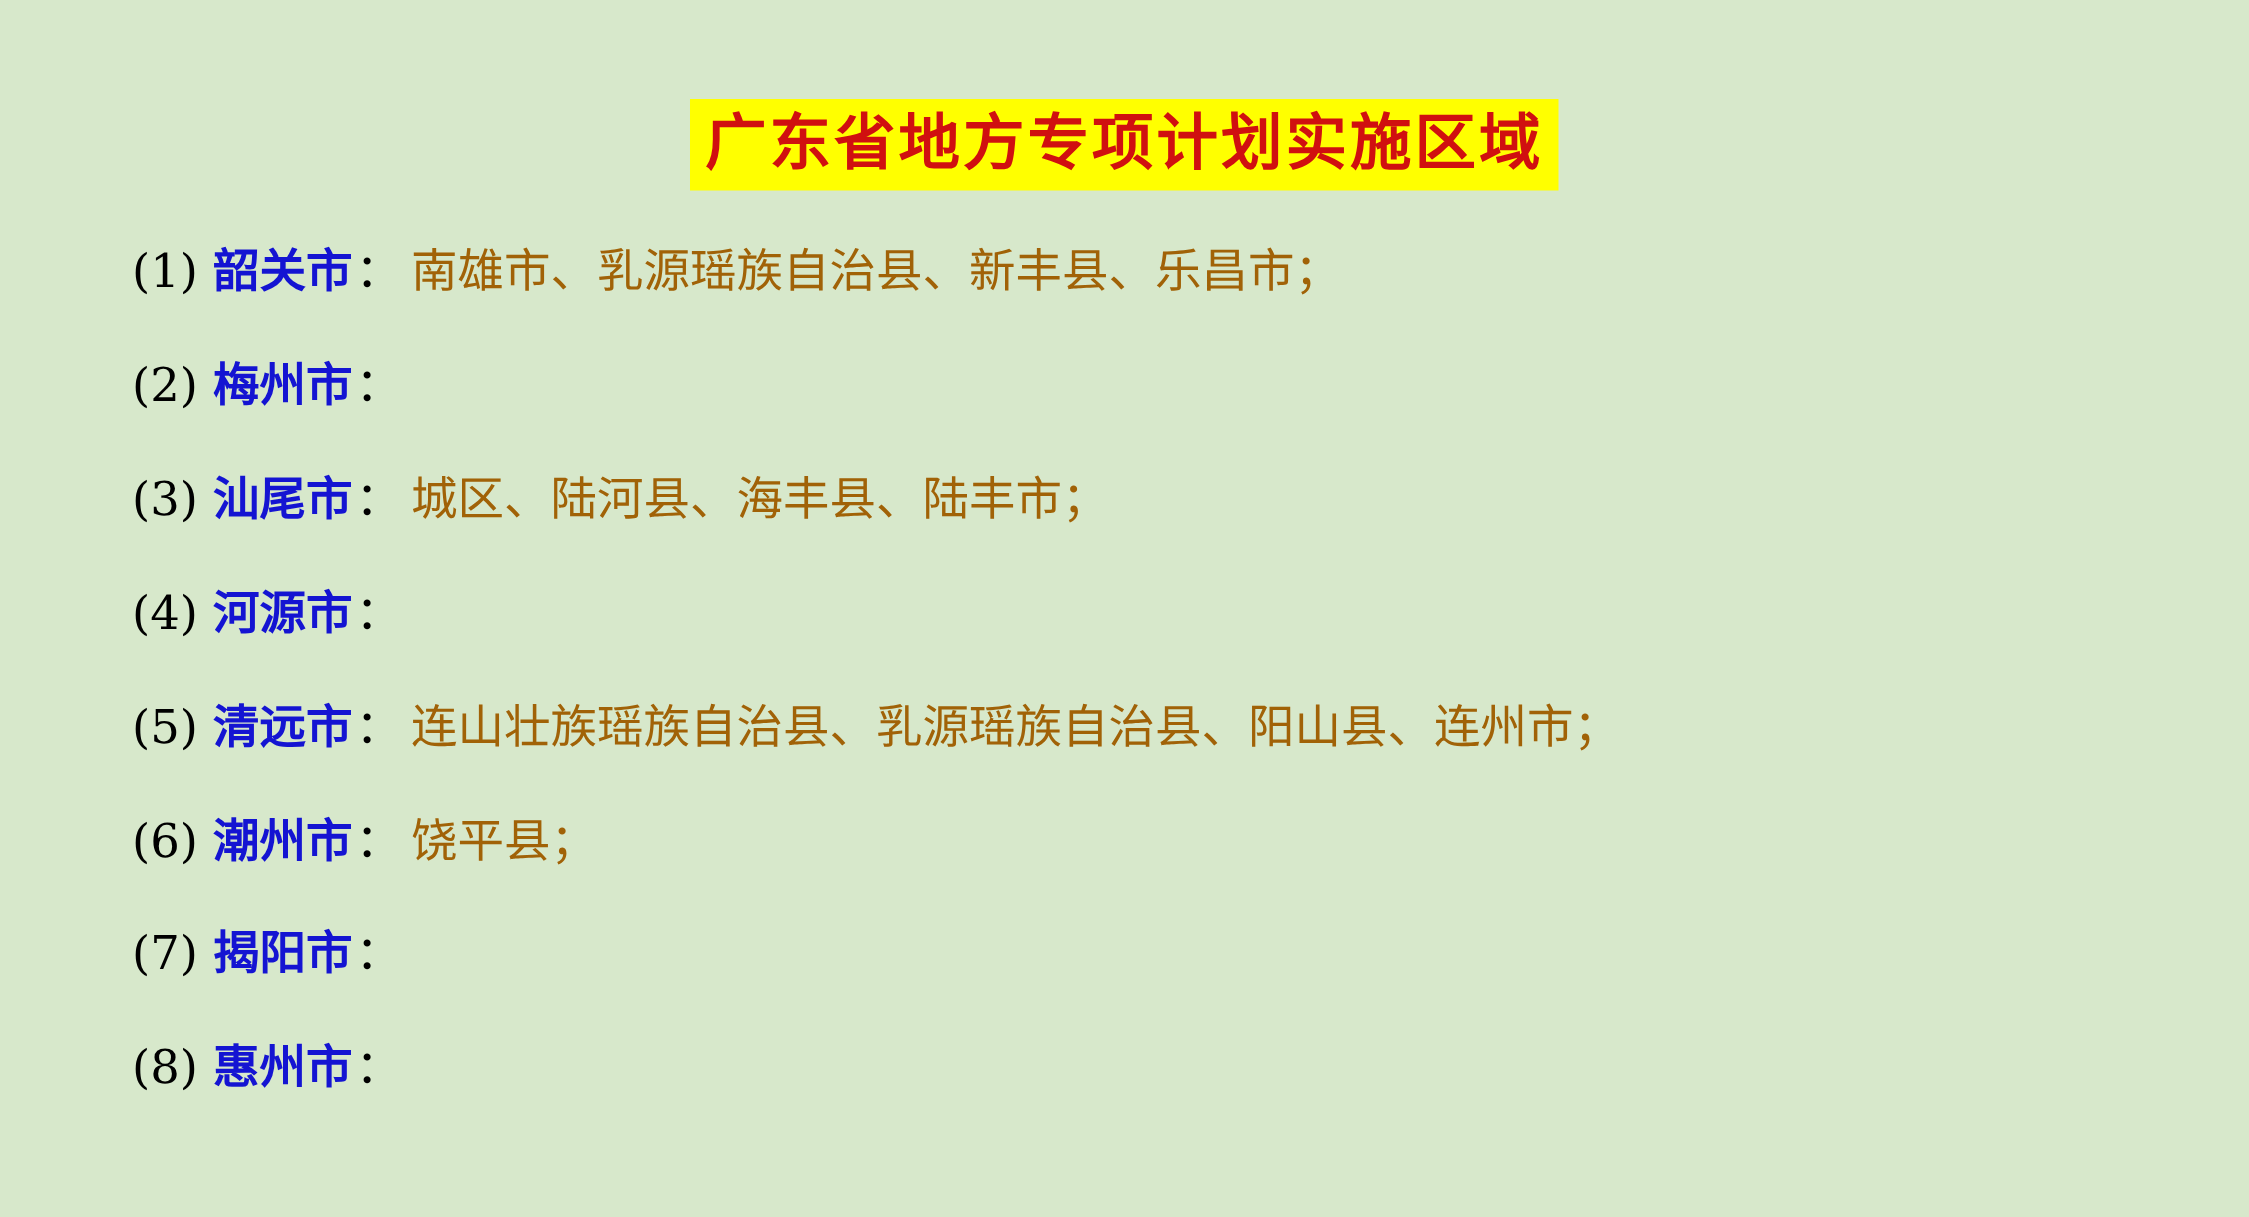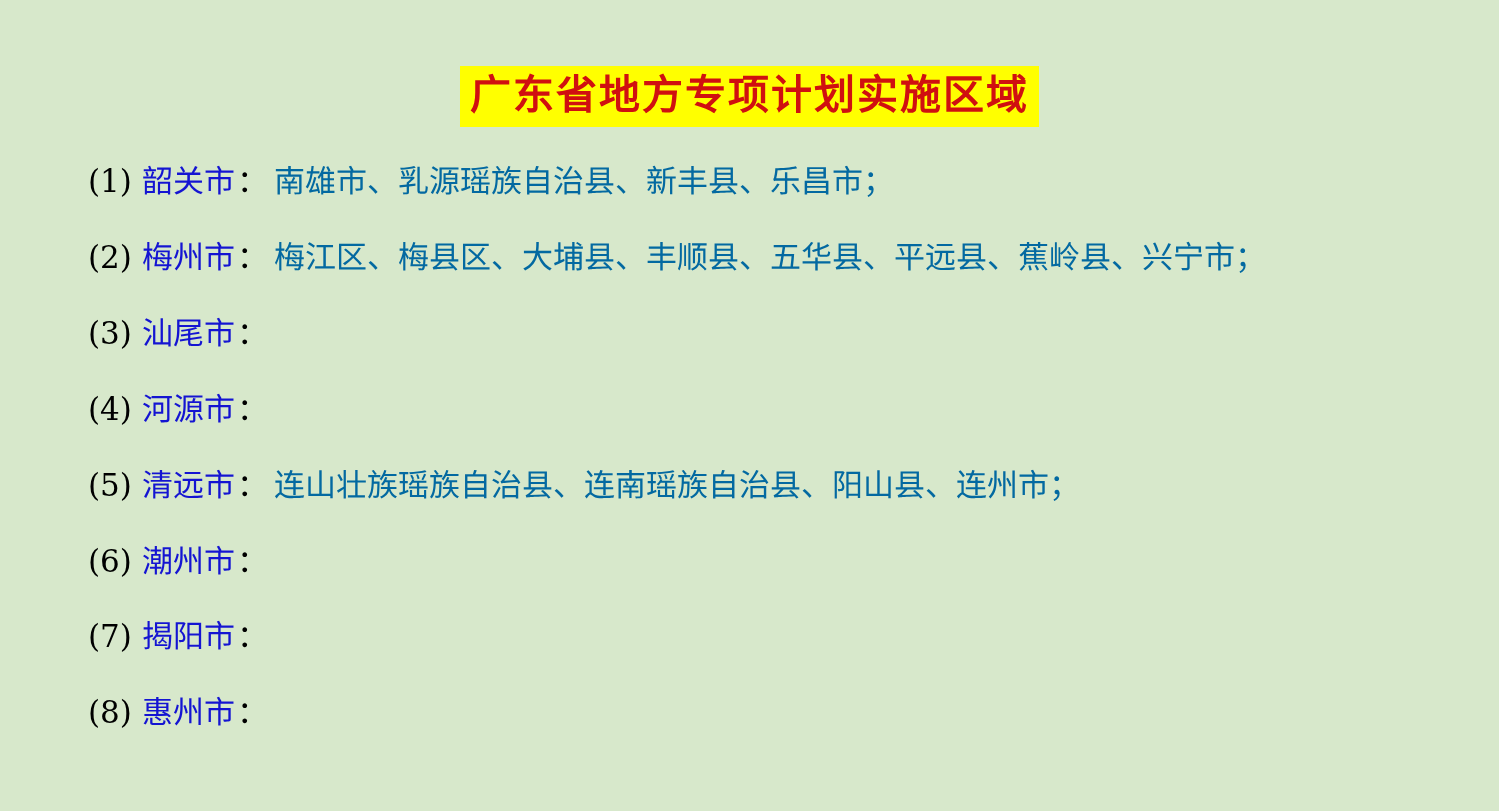--- a/index.html
+++ b/index.html
@@ -51,29 +51,29 @@
     padding: 0 0 0 88px;
     margin-bottom: 34px;
     white-space: nowrap;
   }
   .row .num {
     color: #000000;
     margin-right: 10px;
   }
   .row .city {
     color: #1414d2;
-    font-weight: normal;
+    font-weight: bold;
     margin-right: 2px;
   }
   .row .colon {
     color: #000000;
     margin-right: 6px;
   }
   .row .areas {
-    color: #0369a1;
+    color: #a16207;
   }
 </style>
 </head>
 <body>
 
 <div class="page">
 
   <div class="title-row">
     <span class="title">广东省地方专项计划实施区域</span>
   </div>
@@ -84,46 +84,47 @@
       <span class="num">(1)</span>
       <span class="city">韶关市</span>
       <span class="colon">：</span>
       <span class="areas">南雄市、乳源瑶族自治县、新丰县、乐昌市；</span>
     </li>
 
     <li class="row">
       <span class="num">(2)</span>
       <span class="city">梅州市</span>
       <span class="colon">：</span>
-      <span class="areas">梅江区、梅县区、大埔县、丰顺县、五华县、平远县、蕉岭县、兴宁市；</span>
     </li>
 
     <li class="row">
       <span class="num">(3)</span>
       <span class="city">汕尾市</span>
       <span class="colon">：</span>
+      <span class="areas">城区、陆河县、海丰县、陆丰市；</span>
     </li>
 
     <li class="row">
       <span class="num">(4)</span>
       <span class="city">河源市</span>
       <span class="colon">：</span>
     </li>
 
     <li class="row">
       <span class="num">(5)</span>
       <span class="city">清远市</span>
       <span class="colon">：</span>
-      <span class="areas">连山壮族瑶族自治县、连南瑶族自治县、阳山县、连州市；</span>
+      <span class="areas">连山壮族瑶族自治县、乳源瑶族自治县、阳山县、连州市；</span>
     </li>
 
     <li class="row">
       <span class="num">(6)</span>
       <span class="city">潮州市</span>
       <span class="colon">：</span>
+      <span class="areas">饶平县；</span>
     </li>
 
     <li class="row">
       <span class="num">(7)</span>
       <span class="city">揭阳市</span>
       <span class="colon">：</span>
     </li>
 
     <li class="row">
       <span class="num">(8)</span>

